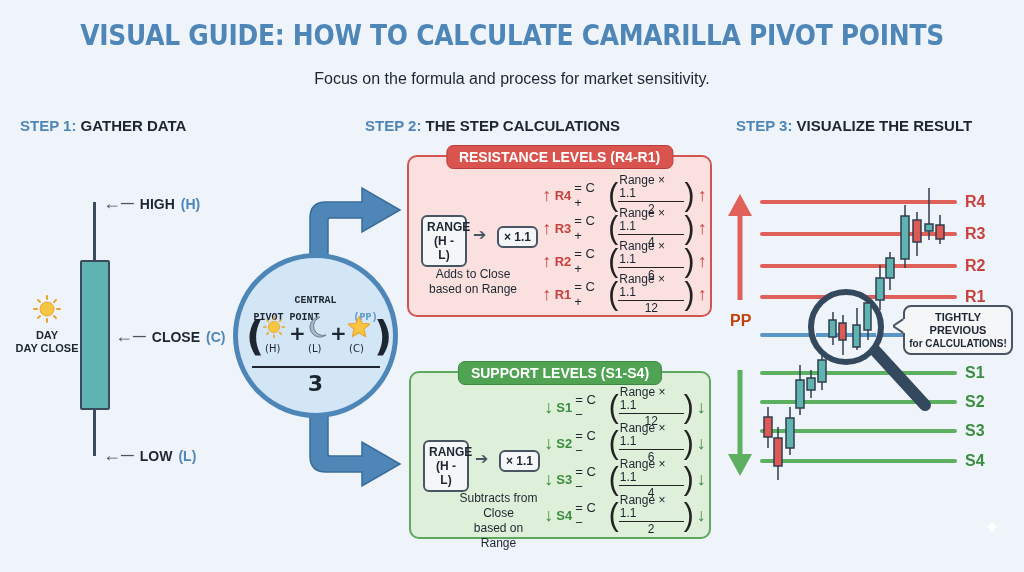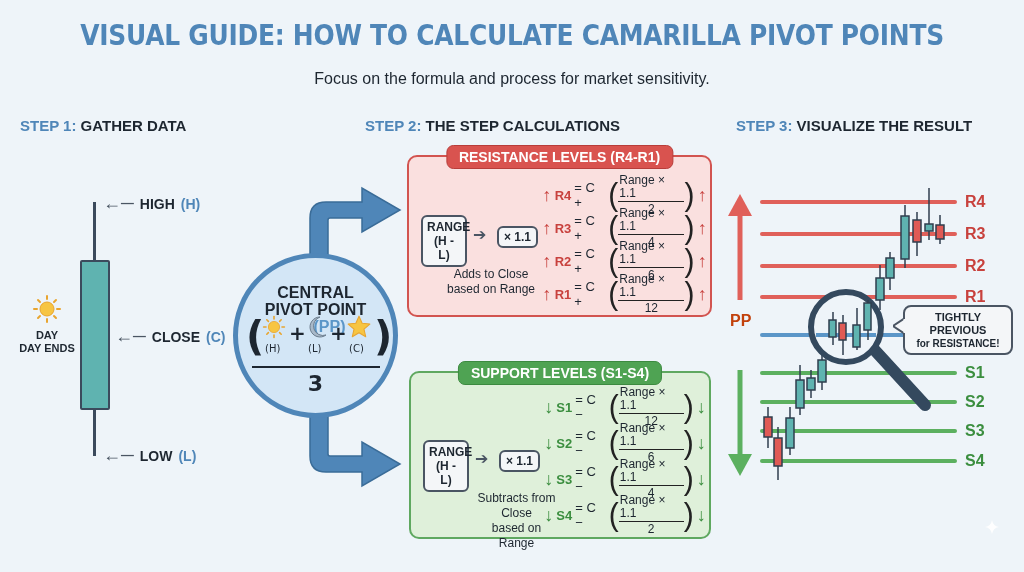--- a/index.html
+++ b/index.html
@@ -38,21 +38,21 @@
   .label-arrow .paren { color: #4f86b8; }
   .day-lbl { font-size: 11px; font-weight: bold; text-align: center; line-height: 13px; font-family: "Liberation Sans", sans-serif; }
 
   
   #pp-circle {
     left: 233px; top: 253px; width: 165px; height: 165px;
     border-radius: 50%; background: #d3e6f6;
     border: 5px solid #4f86b8;
     text-align: center;
   }
-  #pp-title { position: absolute; top: 26px; left: 0; width: 100%; font-weight: bold; font-size: 16px; line-height: 17px; font-family: Liberation Sans, sans-serif; }
+  #pp-title { position: absolute; top: 34px; left: 0; width: 100%; font-weight: bold; font-size: 10px; line-height: 17px; font-family: Liberation Mono, monospace; }
   #pp-title .paren { color: #5b96c8; padding-left: 28px; }
   #pp-formula { position: absolute; top: 55px; left: 8px; width: 140px; height: 52px; }
   #pp-divider { position: absolute; top: 108px; left: 14px; width: 128px; height: 2px; background: #1d2630; }
   #pp-denom { position: absolute; top: 113px; left: 0; width: 100%; font-weight: bold; font-size: 22px; }
 
   
   .panel {
     border-radius: 10px; border: 2px solid;
   }
   #res-panel { left: 407px; top: 155px; width: 305px; height: 162px; background: #fae0df; border-color: #d25450; }
@@ -69,21 +69,21 @@
     position: absolute; border: 2px solid #4a5563; border-radius: 6px;
     background: #f4f6f8; font-weight: bold; font-size: 12px; text-align: center;
     line-height: 14px; padding: 3px 4px; font-family: "Liberation Sans", sans-serif;
   }
   .mult-box {
     position: absolute; border: 2px solid #4a5563; border-radius: 6px;
     background: #f4f6f8; font-size: 12px; font-weight: bold; padding: 2px 5px;
     font-family: "Liberation Sans", sans-serif;
   }
   .small-arrow { position: absolute; font-size: 16px; color: #4a5563; font-weight: bold; }
-  .panel-note { position: absolute; font-size: 12px; text-align: center; line-height: 15px; font-family: "Liberation Sans", sans-serif; margin-left: 18px; }
+  .panel-note { position: absolute; font-size: 12px; text-align: center; line-height: 15px; font-family: "Liberation Sans", sans-serif; }
   .f-row {
     position: absolute; left: 130px; display: flex; align-items: center; height: 32px;
     font-family: "Liberation Sans", sans-serif; font-size: 13px;
   }
   .f-row .lvl { font-weight: bold; margin-right: 3px; }
   .f-row .eq { margin-right: 3px; }
   .f-row .bracket { font-size: 30px; font-weight: 200; line-height: 30px; transform: scaleY(1.05); color: #222; }
   .frac { display: inline-flex; flex-direction: column; align-items: center; font-size: 12px; line-height: 13px; }
   .frac .num { border-bottom: 1.3px solid #222; padding: 0 1px 1px; }
   .frac .den { padding-top: 1px; }
@@ -142,21 +142,21 @@
     <line x1="2" y1="15" x2="5" y2="15"></line>
       <line x1="25" y1="15" x2="28" y2="15"></line>
     <line x1="6" y1="6" x2="8" y2="8"></line>
       <line x1="22" y1="22" x2="24" y2="24"></line>
     <line x1="6" y1="24" x2="8" y2="22"></line>
       <line x1="22" y1="8" x2="24" y2="6"></line>
   </g>
 </svg>
 <div class="abs day-lbl" style="left:10px;top:329px;width:74px;">
   <span>DAY</span><br>
-  <span>DAY ENDS</span>
+  <span>DAY CLOSE</span>
 </div>
 
 <div id="step2-h" class="abs step-h">
   <span class="num">STEP 2:</span>
   <span>THE STEP CALCULATIONS</span>
 </div>
 
 <svg class="abs" style="left:300px;top:180px;" width="110" height="80" viewBox="0 0 110 80">
   <path d="M10 80 L10 38 Q10 22 26 22 L62 22 L62 8 L100 30 L62 52 L62 38 L30 38 Q28 38 28 40 L28 80 Z" fill="#4f86b8" stroke="#3a6c98" stroke-width="1.5"></path>
 </svg>
@@ -411,21 +411,21 @@
 <div class="abs lvl-label" style="left:965px;top:288px;color:#c8413d;">R1</div>
 <div class="abs lvl-label" style="left:730px;top:312px;color:#c2410c;">PP</div>
 <div class="abs lvl-label" style="left:965px;top:364px;color:#3b8e3f;">S1</div>
 <div class="abs lvl-label" style="left:965px;top:393px;color:#3b8e3f;">S2</div>
 <div class="abs lvl-label" style="left:965px;top:422px;color:#3b8e3f;">S3</div>
 <div class="abs lvl-label" style="left:965px;top:452px;color:#3b8e3f;">S4</div>
 
 <div id="callout" class="abs">
   <span class="t1">TIGHTLY</span><br>
   <span class="t1">PREVIOUS</span><br>
-  <span class="t3">for RESISTANCE!</span>
+  <span class="t3">for CALCULATIONS!</span>
 </div>
 <svg class="abs" style="left:893px;top:318px;" width="12" height="16" viewBox="0 0 12 16">
   <polygon points="12,0 0,8 12,16" fill="#f4f6f8" stroke="#4a5563" stroke-width="2"></polygon>
   <line x1="12" y1="1" x2="12" y2="15" stroke="#f4f6f8" stroke-width="3"></line>
 </svg>
 
 <svg id="sparkle" class="abs" viewBox="0 0 14 14">
   <path d="M7 0 Q8 6 14 7 Q8 8 7 14 Q6 8 0 7 Q6 6 7 0 Z" fill="#ffffff" opacity="0.9"></path>
 </svg>
 

